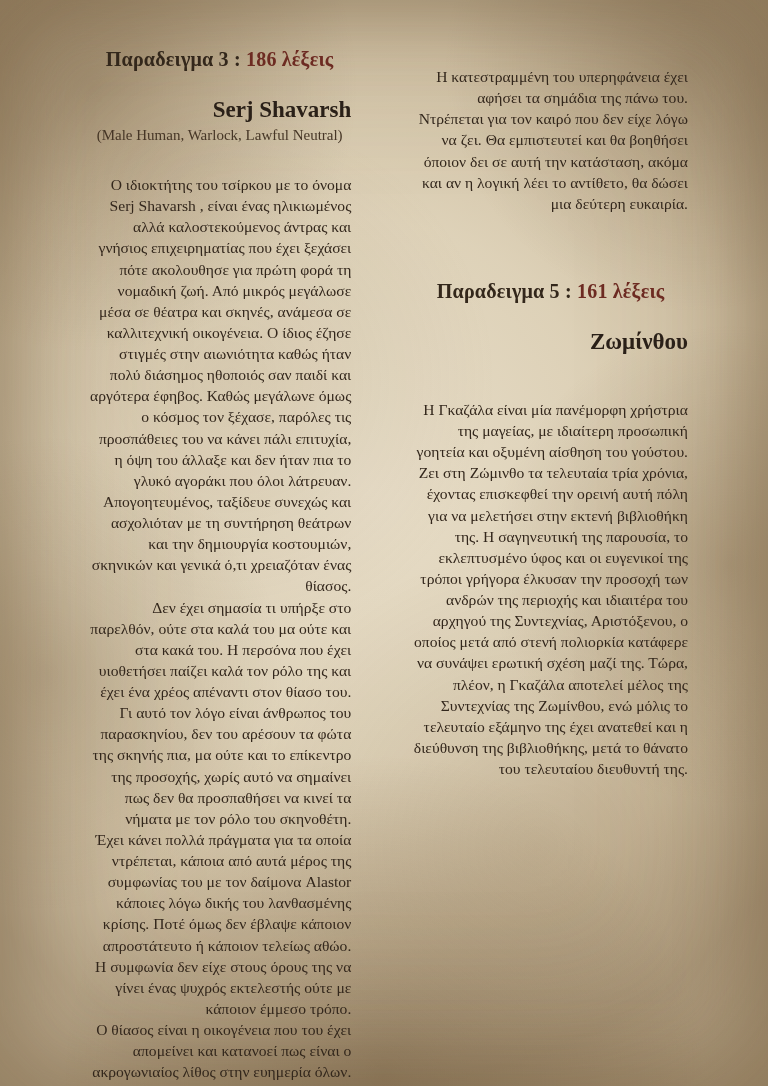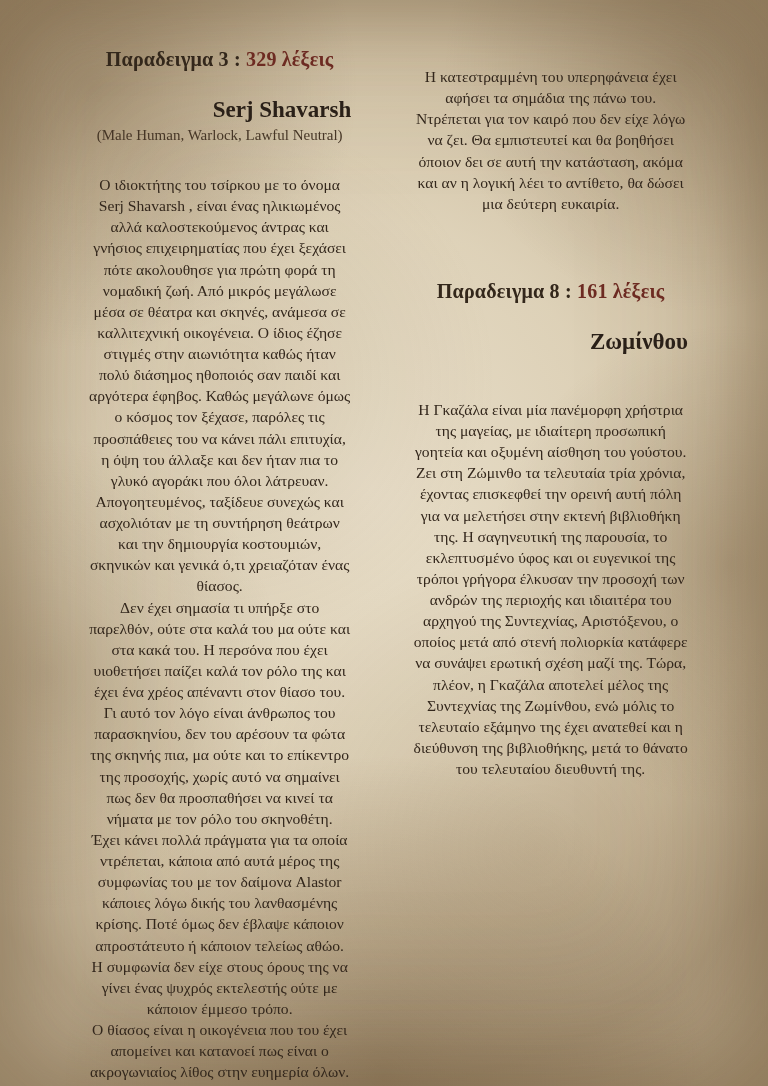--- a/index.html
+++ b/index.html
@@ -88,59 +88,59 @@
   .char-sub {
     text-align: center;
     font-size: 15px;
     margin: 0 0 30px 0;
     color: #463626;
   }
 
   .body-text {
     font-size: 15.6px;
     line-height: 1.355;
-    text-align: center;
+    text-align: right;
     color: #33271c;
     white-space: pre-wrap;
     hyphens: none;
   }
   .body-text.first {
     margin-top: 0;
   }
 
   .spacer-top { height: 26px; }
   .gap-between { height: 58px; }
   .gap-small { height: 40px; }
 </style>
 </head>
 <body>
 
 <div class="page">
   <div class="columns">
 
     <div class="col col-left">
-      <h2 class="ex-title"><span>Παραδειγμα 3 : </span><span class="accent">329 λέξεις</span></h2>
+      <h2 class="ex-title"><span>Παραδειγμα 3 : </span><span class="accent">186 λέξεις</span></h2>
 
       <h3 class="char-name">Serj Shavarsh</h3>
       <div class="char-sub">(Male Human, Warlock, Lawful Neutral)</div>
 
       <div class="body-text first">Ο ιδιοκτήτης του τσίρκου με το όνομα Serj Shavarsh , είναι ένας ηλικιωμένος αλλά καλοστεκούμενος άντρας και γνήσιος επιχειρηματίας που έχει ξεχάσει πότε ακολουθησε για πρώτη φορά τη νομαδική ζωή. Από μικρός μεγάλωσε μέσα σε θέατρα και σκηνές, ανάμεσα σε καλλιτεχνική οικογένεια. Ο ίδιος έζησε στιγμές στην αιωνιότητα καθώς ήταν πολύ διάσημος ηθοποιός σαν παιδί και αργότερα έφηβος. Καθώς μεγάλωνε όμως ο κόσμος τον ξέχασε, παρόλες τις προσπάθειες του να κάνει πάλι επιτυχία, η όψη του άλλαξε και δεν ήταν πια το γλυκό αγοράκι που όλοι λάτρευαν. Απογοητευμένος, ταξίδευε συνεχώς και ασχολιόταν με τη συντήρηση θεάτρων και την δημιουργία κοστουμιών, σκηνικών και γενικά ό,τι χρειαζόταν ένας θίασος.
 Δεν έχει σημασία τι υπήρξε στο παρελθόν, ούτε στα καλά του μα ούτε και στα κακά του. Η περσόνα που έχει υιοθετήσει παίζει καλά τον ρόλο της και έχει ένα χρέος απέναντι στον θίασο του. Γι αυτό τον λόγο είναι άνθρωπος του παρασκηνίου, δεν του αρέσουν τα φώτα της σκηνής πια, μα ούτε και το επίκεντρο της προσοχής, χωρίς αυτό να σημαίνει πως δεν θα προσπαθήσει να κινεί τα νήματα με τον ρόλο του σκηνοθέτη.
 Έχει κάνει πολλά πράγματα για τα οποία ντρέπεται, κάποια από αυτά μέρος της συμφωνίας του με τον δαίμονα Alastor κάποιες λόγω δικής του λανθασμένης κρίσης. Ποτέ όμως δεν έβλαψε κάποιον απροστάτευτο ή κάποιον τελείως αθώο. Η συμφωνία δεν είχε στους όρους της να γίνει ένας ψυχρός εκτελεστής ούτε με κάποιον έμμεσο τρόπο.
 Ο θίασος είναι η οικογένεια που του έχει απομείνει και κατανοεί πως είναι ο ακρογωνιαίος λίθος στην ευημερία όλων. Σημαντική θέση μέσα στο θίασο έχει ο μικρός Πίπης στην μητέρα του οποίου έδωσε όρκο να προστατεύει πάση θυσία, άλλωστε τον νιώθει σαν γιο του έπειτα από όλα αυτά τα χρόνια.</div>
     </div>
 
     <div class="col col-right">
       <div class="spacer-top"></div>
 
       <div class="body-text">Η κατεστραμμένη του υπερηφάνεια έχει αφήσει τα σημάδια της πάνω του. Ντρέπεται για τον καιρό που δεν είχε λόγω να ζει. Θα εμπιστευτεί και θα βοηθήσει όποιον δει σε αυτή την κατάσταση, ακόμα και αν η λογική λέει το αντίθετο, θα δώσει μια δεύτερη ευκαιρία.</div>
 
       <div class="gap-between"></div>
 
-      <h2 class="ex-title"><span>Παραδειγμα 8 : </span><span class="accent">161 λέξεις</span></h2>
+      <h2 class="ex-title"><span>Παραδειγμα 5 : </span><span class="accent">161 λέξεις</span></h2>
 
       <h3 class="char-name">Ζωμίνθου</h3>
 
       <div class="gap-small"></div>
 
       <div class="body-text">Η Γκαζάλα είναι μία πανέμορφη χρήστρια της μαγείας, με ιδιαίτερη προσωπική γοητεία και οξυμένη αίσθηση του γούστου. Ζει στη Ζώμινθο τα τελευταία τρία χρόνια, έχοντας επισκεφθεί την ορεινή αυτή πόλη για να μελετήσει στην εκτενή βιβλιοθήκη της. Η σαγηνευτική της παρουσία, το εκλεπτυσμένο ύφος και οι ευγενικοί της τρόποι γρήγορα έλκυσαν την προσοχή των ανδρών της περιοχής και ιδιαιτέρα του αρχηγού της Συντεχνίας, Αριστόξενου, ο οποίος μετά από στενή πολιορκία κατάφερε να συνάψει ερωτική σχέση μαζί της. Τώρα, πλέον, η Γκαζάλα αποτελεί μέλος της Συντεχνίας της Ζωμίνθου, ενώ μόλις το τελευταίο εξάμηνο της έχει ανατεθεί και η διεύθυνση της βιβλιοθήκης, μετά το θάνατο του τελευταίου διευθυντή της.</div>
     </div>
 
   </div>
 </div>

